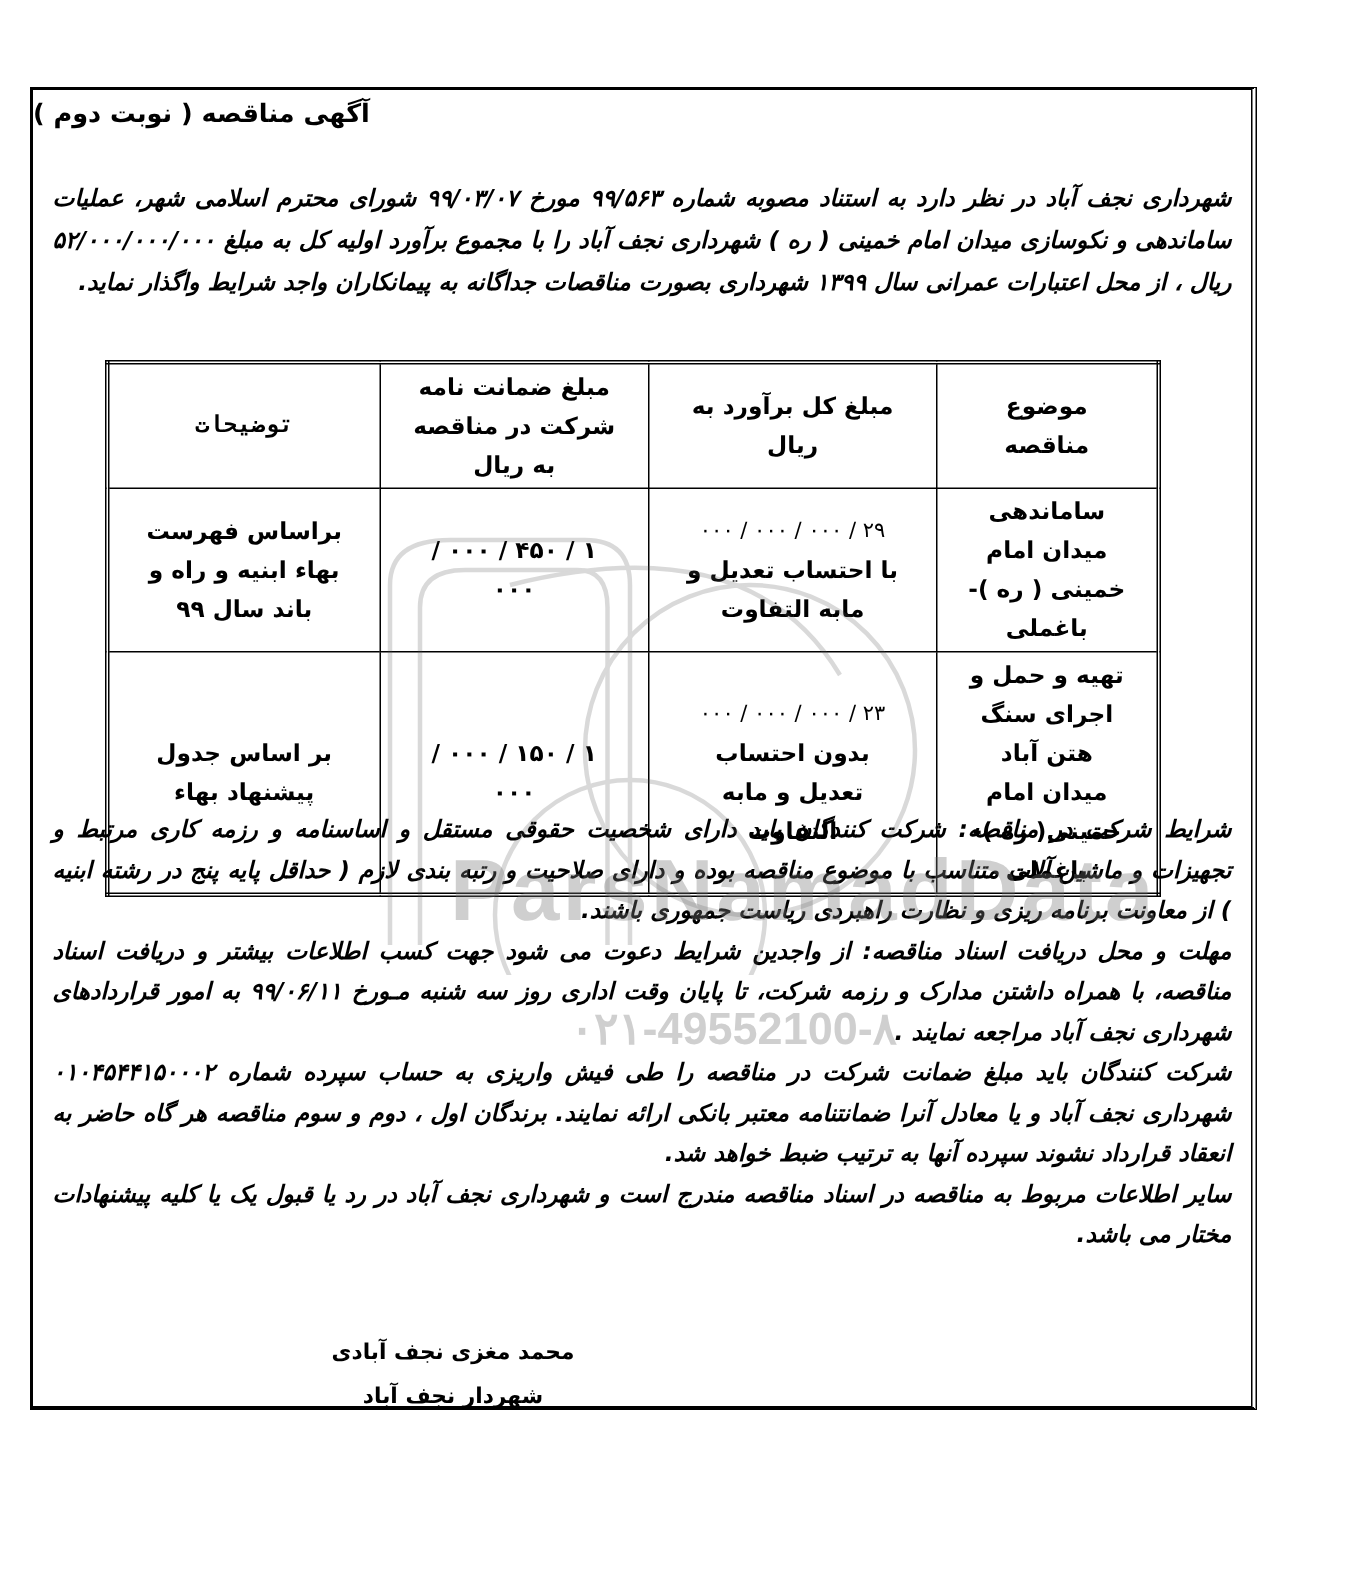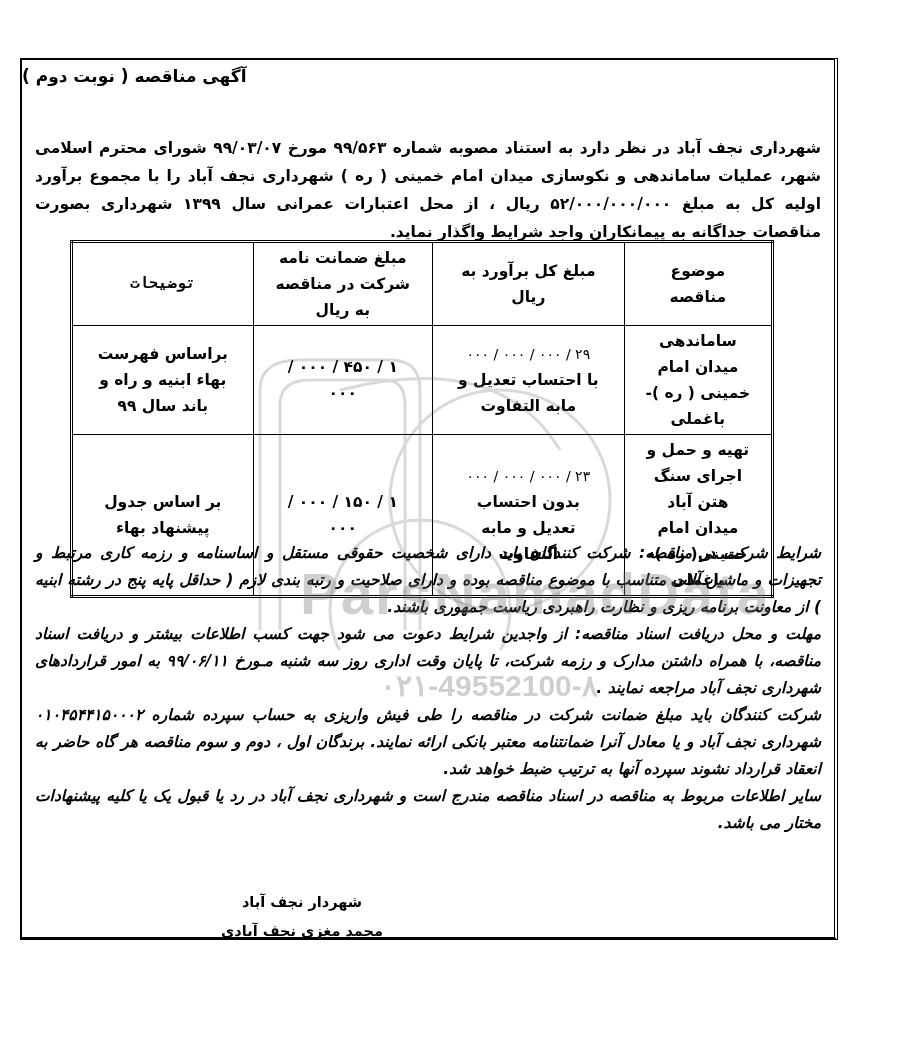--- a/index.html
+++ b/index.html
@@ -40,21 +40,21 @@
     .para {
       position: absolute;
       right: 13px;
       left: 13px;
       font-size: 15.5px;
       font-weight: bold;
       line-height: 28px;
       text-align: justify;
       text-align-last: right;
     }
-    .intro { top: 74px; }
+    .intro { top: 58px; font-style: italic; }
     table.tender {
       position: absolute;
       top: 180px;
       left: 48px;
       width: 704px;
       border-collapse: collapse;
       border: 3px double #000;
       direction: rtl;
     }
     table.tender th, table.tender td {
@@ -145,22 +145,22 @@
   </table>
 
   <div class="para conditions">
     <p>شرایط شرکت در مناقصه: شرکت کنندگان باید دارای شخصیت حقوقی مستقل و اساسنامه و رزمه کاری مرتبط و تجهیزات و ماشین آلات متناسب با موضوع مناقصه بوده و دارای صلاحیت و رتبه بندی لازم ( حداقل پایه پنج در رشته ابنیه ) از معاونت برنامه ریزی و نظارت راهبردی ریاست جمهوری باشند.</p>
     <p>مهلت و محل دریافت اسناد مناقصه: از واجدین شرایط دعوت می شود جهت کسب اطلاعات بیشتر و دریافت اسناد مناقصه، با همراه داشتن مدارک و رزمه شرکت، تا پایان وقت اداری روز سه شنبه مـورخ ۹۹/۰۶/۱۱ به امور قراردادهای شهرداری نجف آباد مراجعه نمایند .</p>
     <p>شرکت کنندگان باید مبلغ ضمانت شرکت در مناقصه را طی فیش واریزی به حساب سپرده شماره ۰۱۰۴۵۴۴۱۵۰۰۰۲ شهرداری نجف آباد و یا معادل آنرا ضمانتنامه معتبر بانکی ارائه نمایند. برندگان اول ، دوم و سوم مناقصه هر گاه حاضر به انعقاد قرارداد نشوند سپرده آنها به ترتیب ضبط خواهد شد.</p>
     <p>سایر اطلاعات مربوط به مناقصه در اسناد مناقصه مندرج است و شهرداری نجف آباد در رد یا قبول یک یا کلیه پیشنهادات مختار می باشد.</p>
   </div>
 
   <div class="signature">
+    <div>محمد مغزی نجف آبادی</div>
     <div>شهردار نجف آباد</div>
-    <div>محمد مغزی نجف آبادی</div>
   </div>
 </div>
 
 <svg class="watermark" viewBox="0 0 420 320">
   <path d="M40 300 L40 60 Q40 30 80 30 L170 30 Q200 30 200 60 L200 300" fill="none" stroke="#555" stroke-width="3"></path>
   <path d="M60 300 L60 75 Q60 50 90 50 L165 50 Q185 50 185 75 L185 300" fill="none" stroke="#555" stroke-width="3"></path>
   <circle cx="280" cy="170" r="110" fill="none" stroke="#555" stroke-width="3"></circle>
   <circle cx="200" cy="280" r="90" fill="none" stroke="#555" stroke-width="3"></circle>
   <path d="M120 60 Q280 20 340 120" fill="none" stroke="#555" stroke-width="3"></path>
 </svg>

